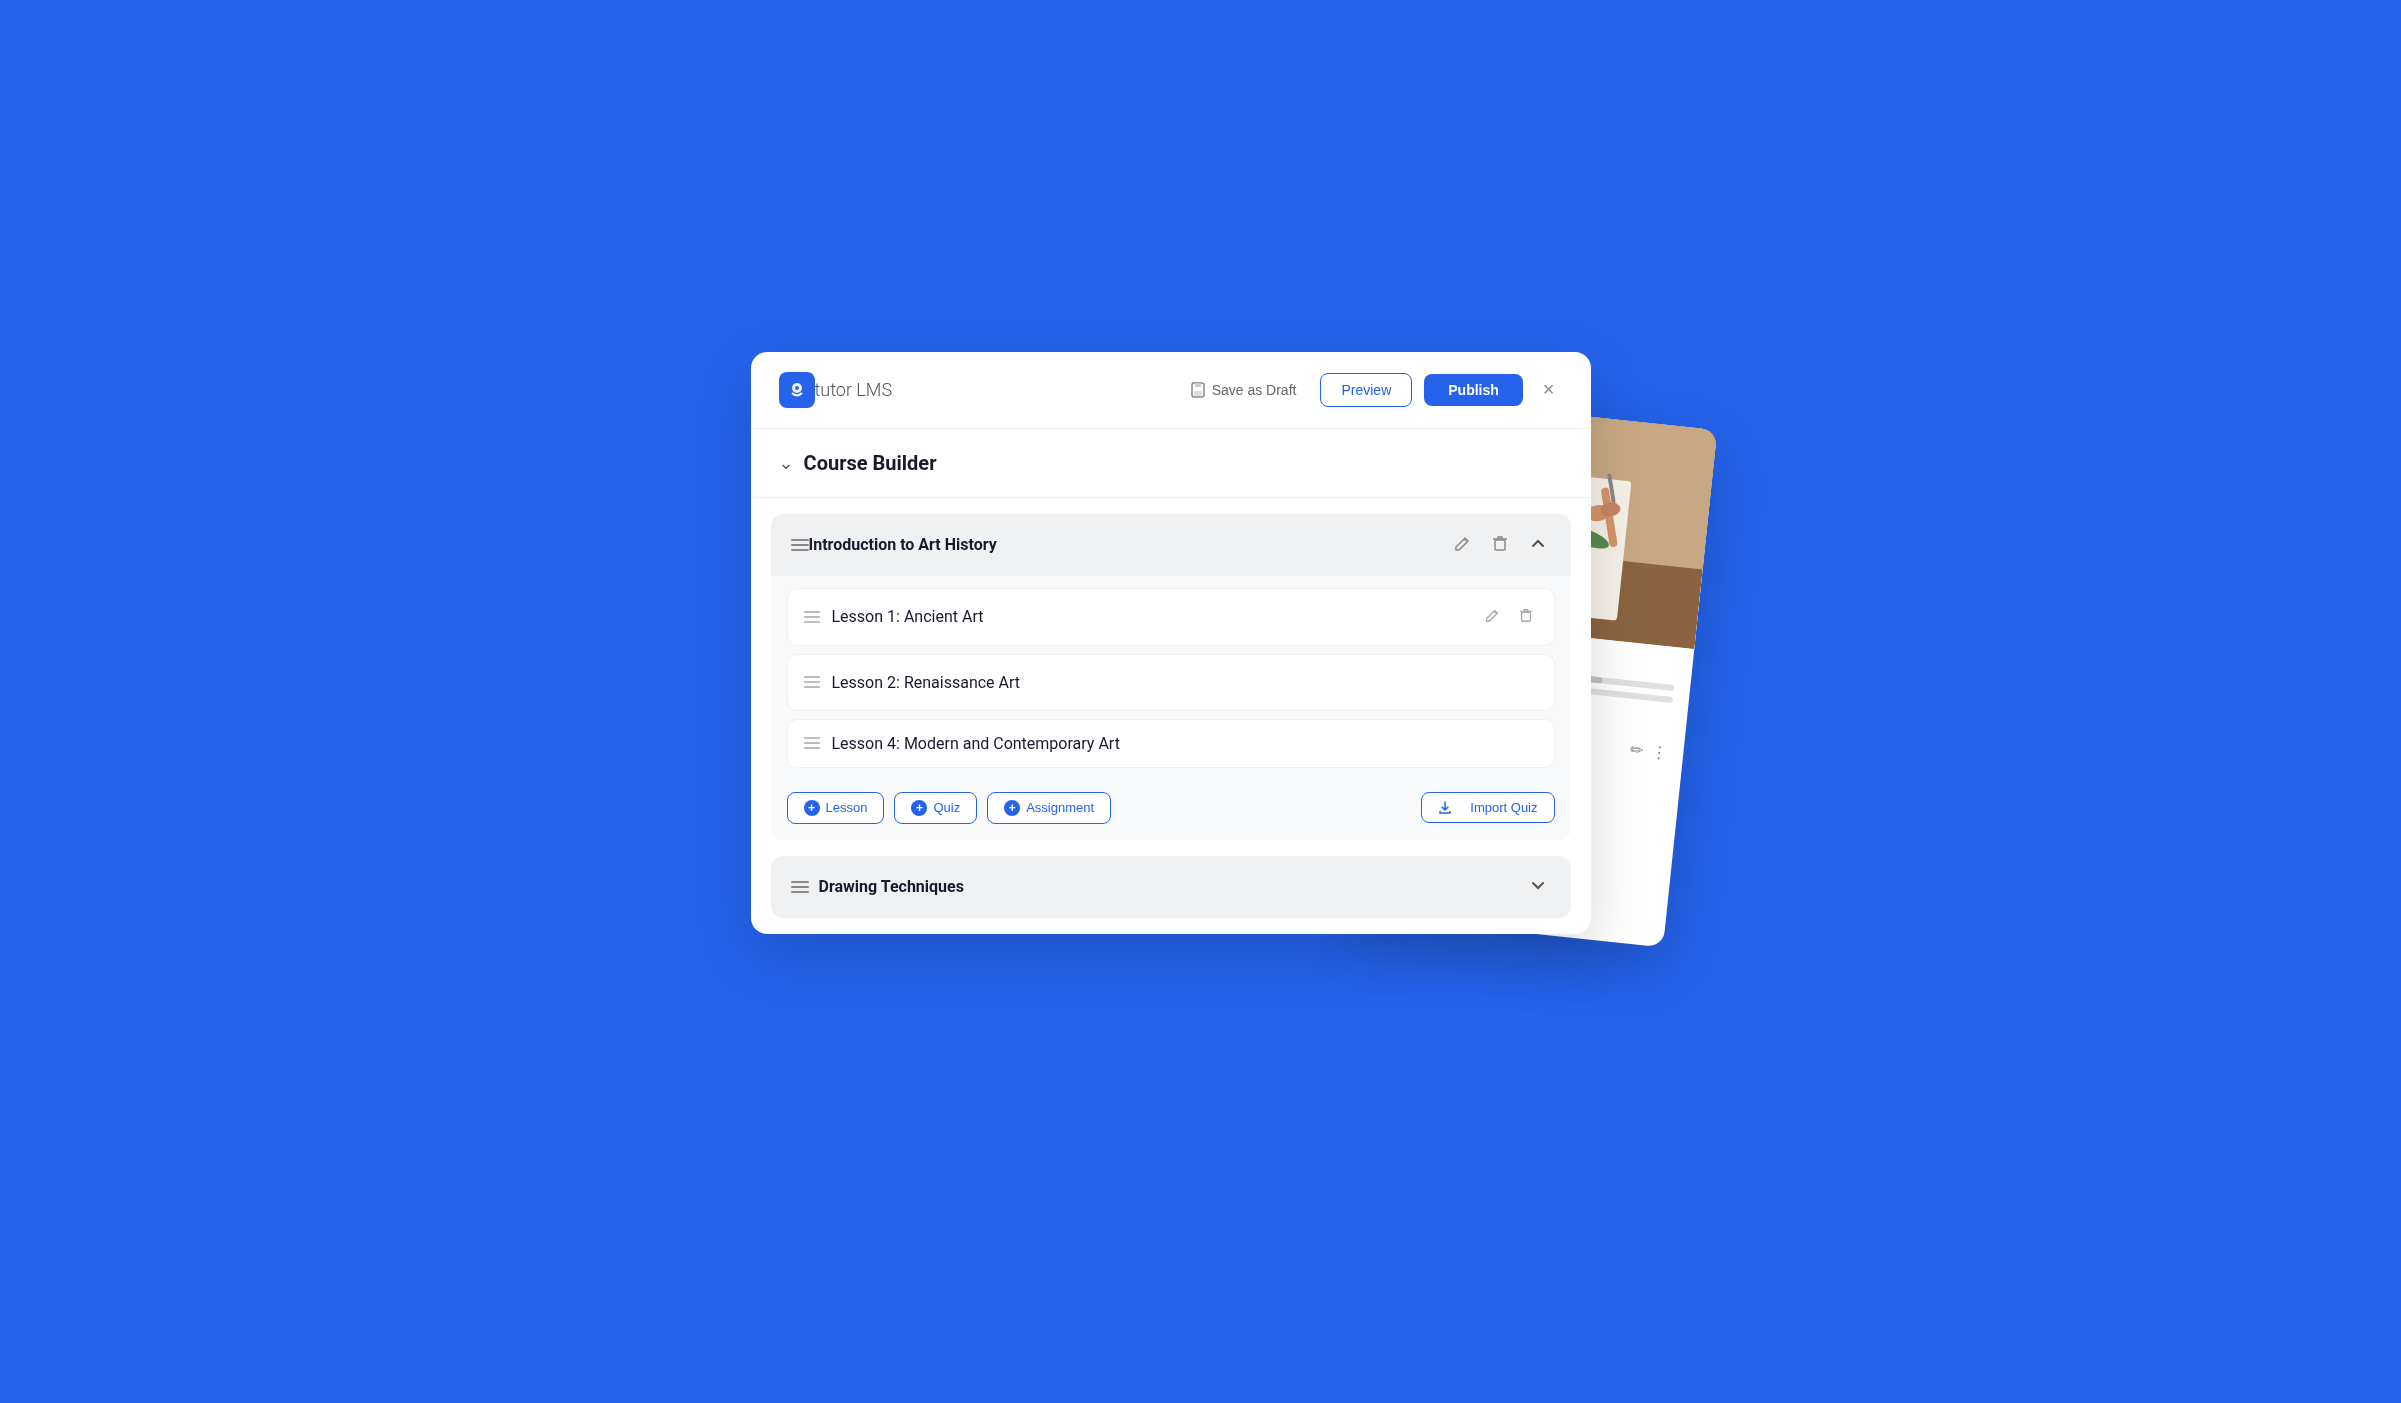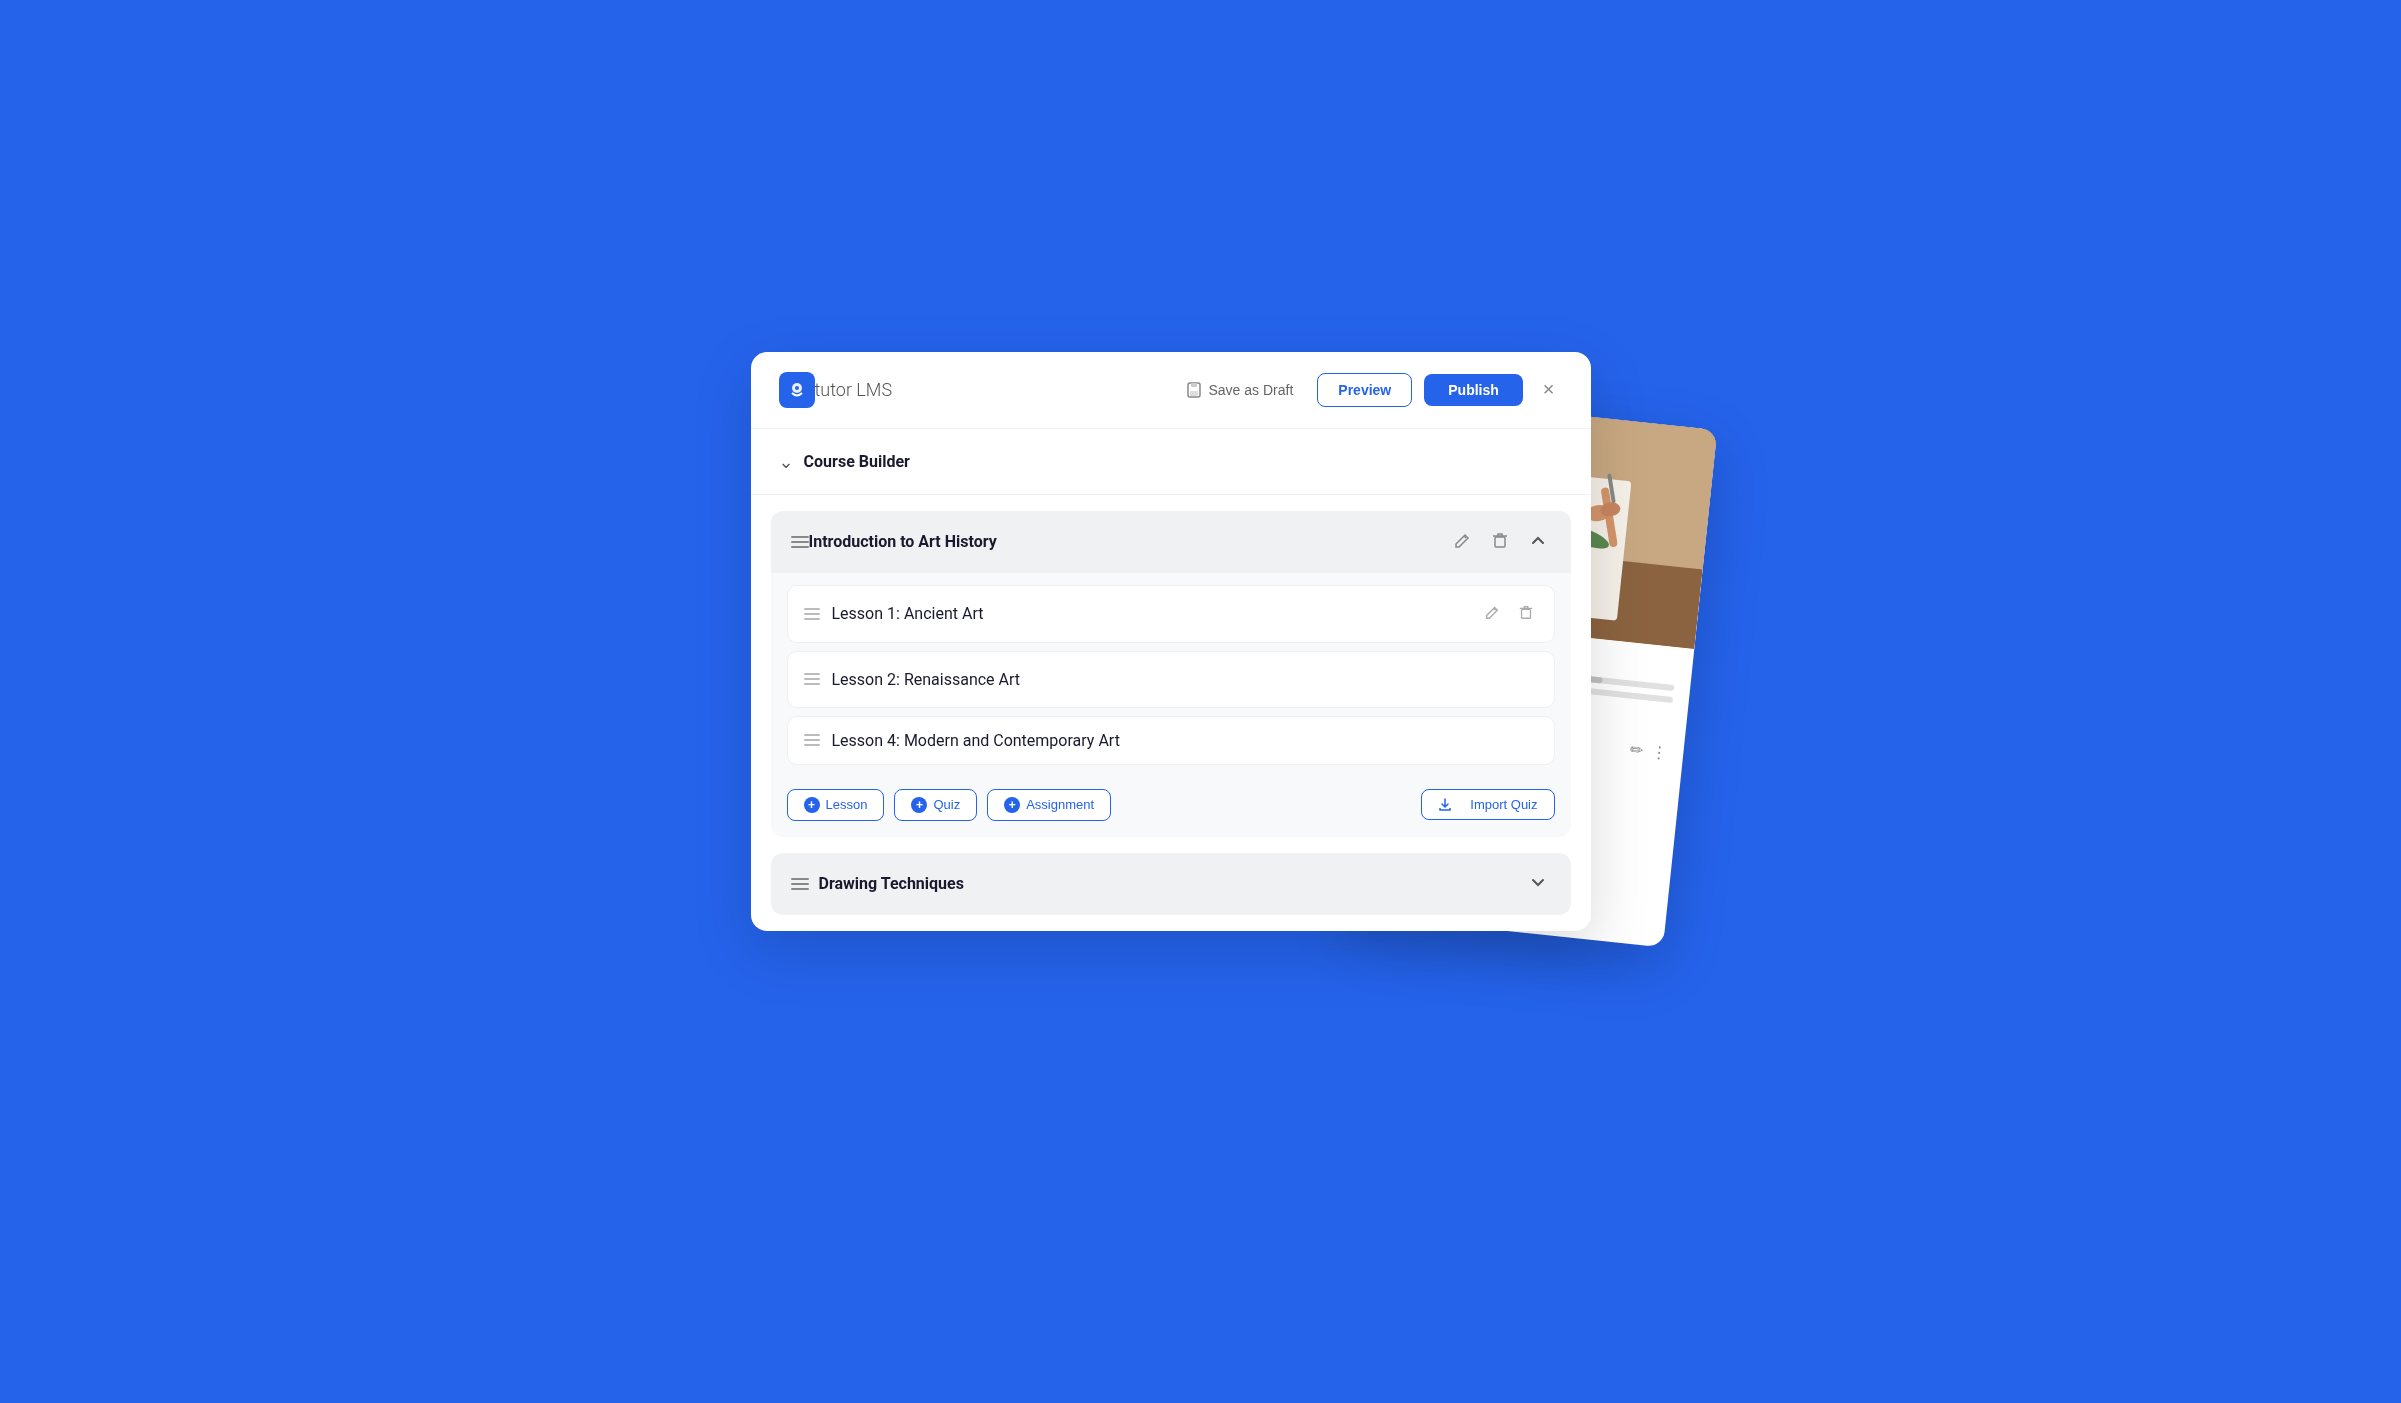--- a/index.html
+++ b/index.html
@@ -140,21 +140,21 @@
       color: #666;
       font-size: 14px;
       cursor: pointer;
       padding: 8px 12px;
     }
     .btn-preview {
       background: white;
       border: 1.5px solid #2563eb;
       color: #2563eb;
       font-size: 14px;
-      font-weight: 700;
+      font-weight: 400;
       padding: 8px 20px;
       border-radius: 8px;
       cursor: pointer;
     }
     .btn-publish {
       background: #2563eb;
       border: none;
       color: white;
       font-size: 14px;
       font-weight: 600;
@@ -172,21 +172,21 @@
     }
     
     .course-builder-header {
       display: flex;
       align-items: center;
       gap: 10px;
       padding: 22px 28px;
       border-bottom: 1px solid #f0f0f0;
     }
     .course-builder-title {
-      font-size: 16px;
+      font-size: 20px;
       font-weight: 700;
       color: #1a1a2e;
     }
     .chevron-icon {
       color: #555;
       font-size: 18px;
     }
     
     .section {
       margin: 16px 20px;

